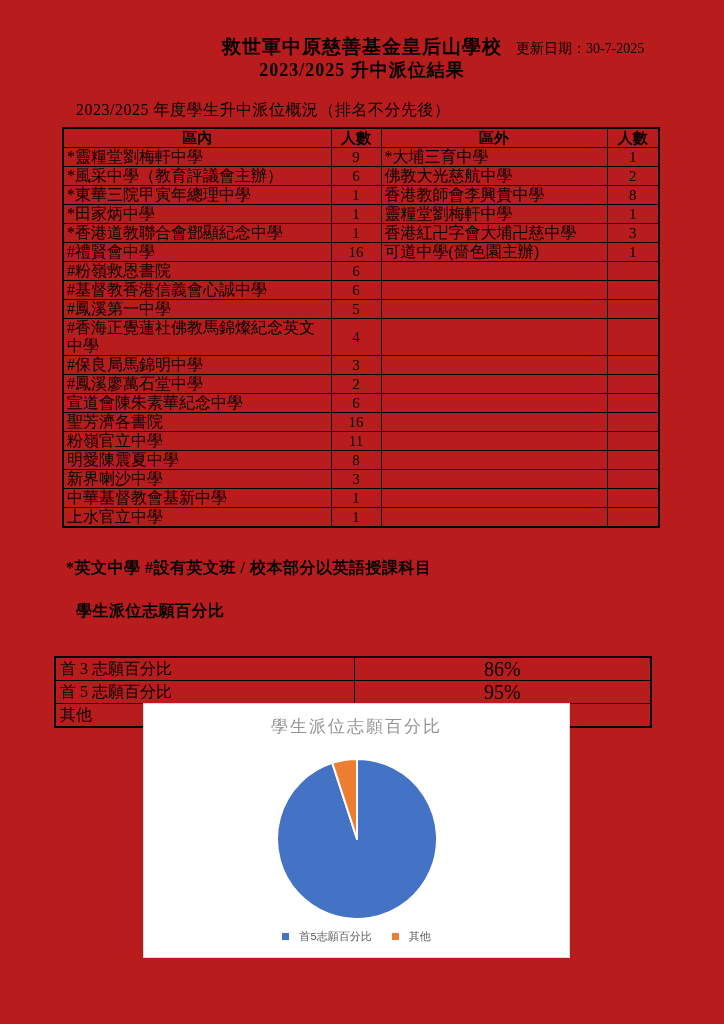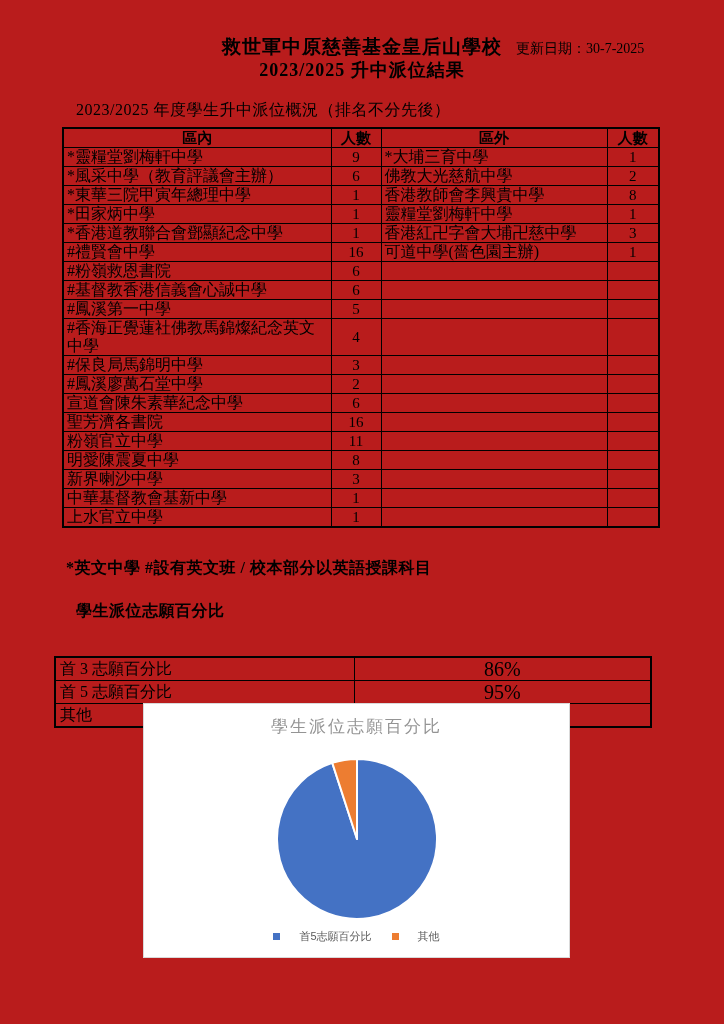--- a/index.html
+++ b/index.html
@@ -67,21 +67,21 @@
     text-align:center; font-size:17px; letter-spacing:2px;
     font-family:"Liberation Sans","DejaVu Sans",sans-serif;
   }
   .pie-svg { position:absolute; top:0; left:0; }
   .legend {
     position:absolute; bottom:13px; left:0; width:100%;
     display:flex; justify-content:center; align-items:center; gap:20px;
     font-family:"Liberation Sans","DejaVu Sans",sans-serif;
     font-size:11px; color:#595959;
   }
-  .legend-item { display:flex; align-items:center; gap:19px; }
+  .legend-item { display:flex; align-items:center; gap:10px;font-family:Liberation Mono, monospace; }
   .legend-swatch { width:7px; height:7px; display:inline-block; }
 </style>
 </head>
 <body>
 
 <div class="page">
 
   <div class="doc-title">救世軍中原慈善基金皇后山學校</div>
   <div class="doc-subtitle">2023/2025 升中派位結果</div>
   <div class="update-date">更新日期：30-7-2025</div>

